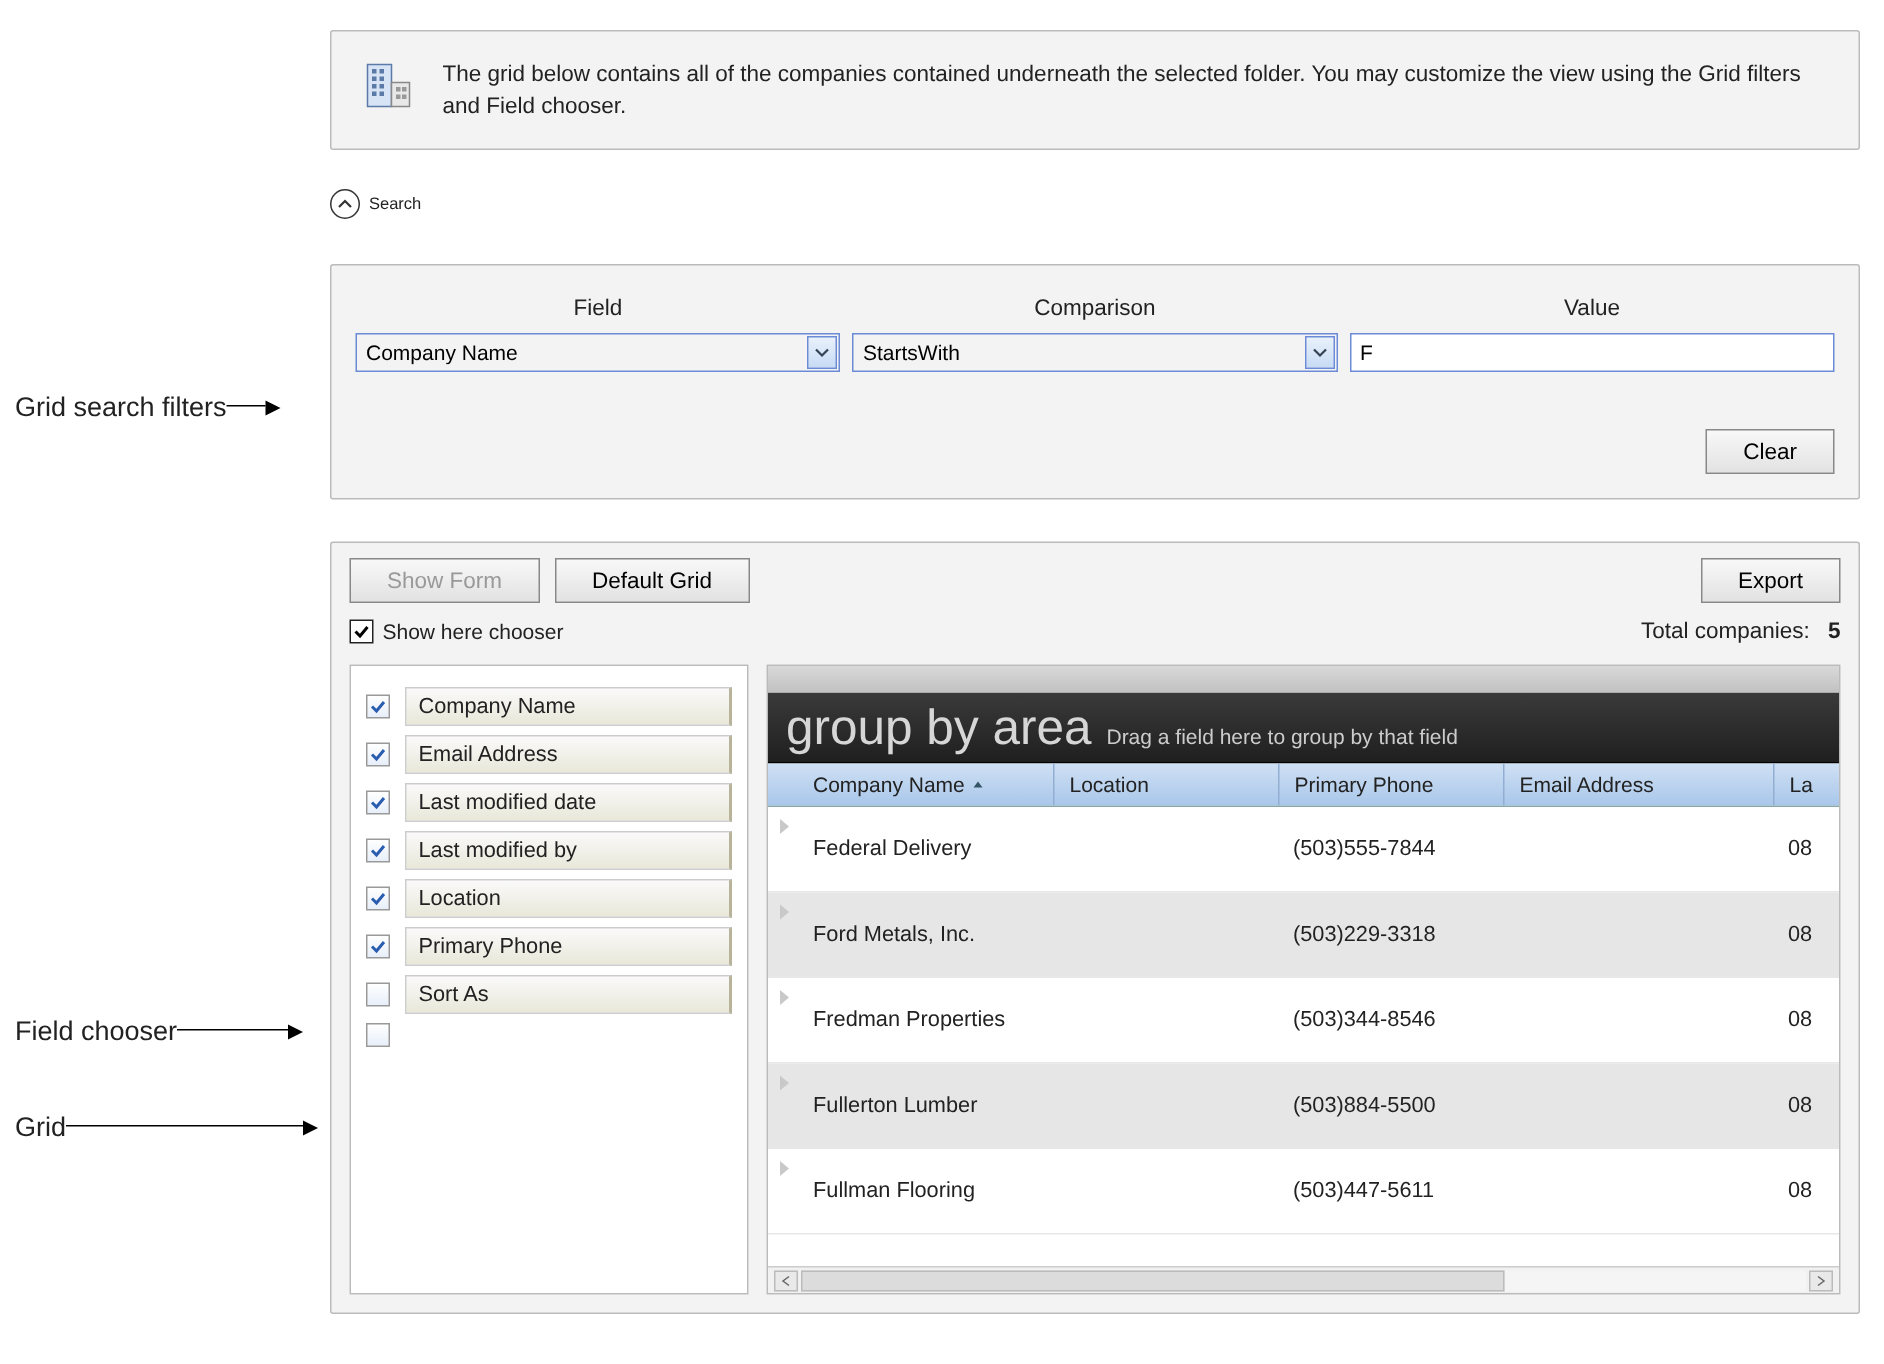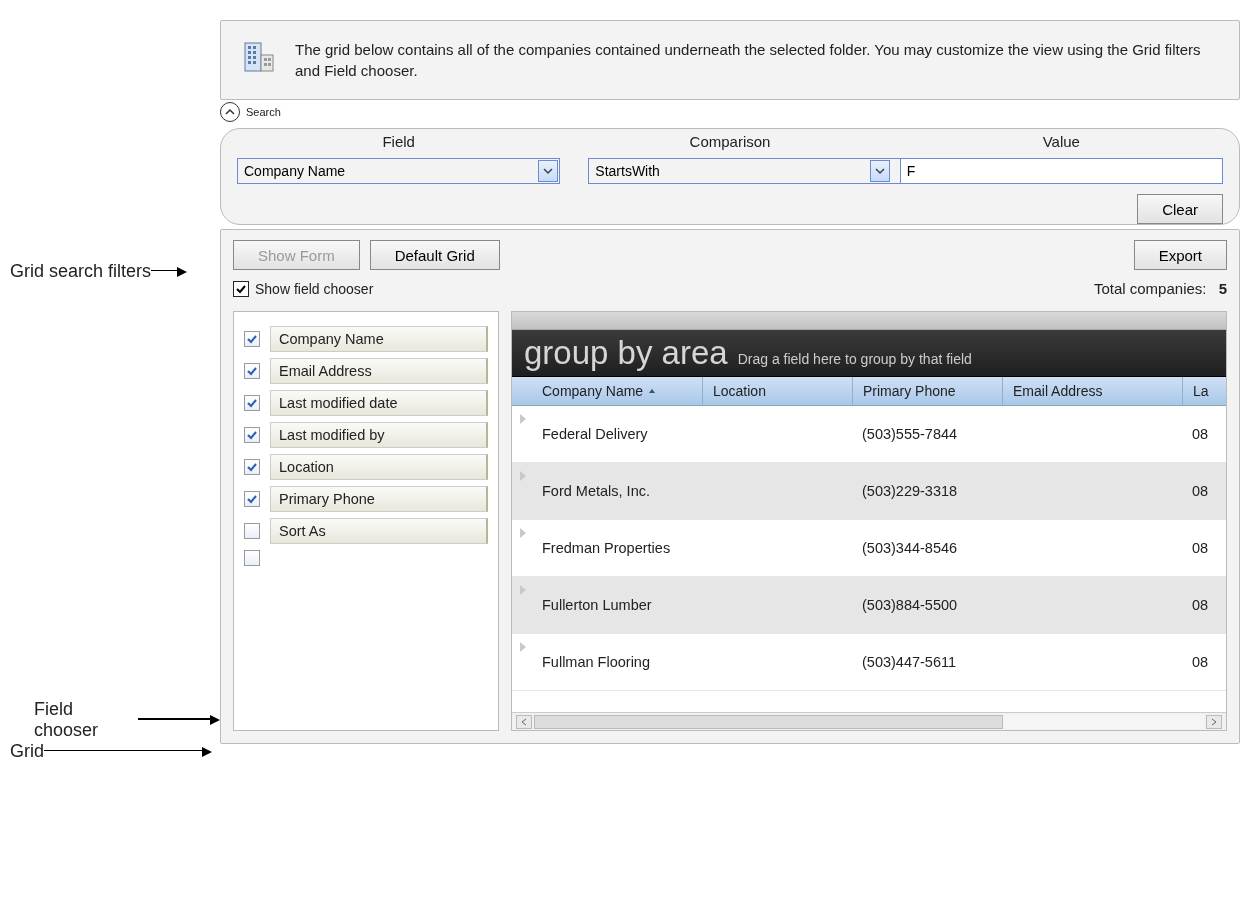--- a/index.html
+++ b/index.html
@@ -9,38 +9,38 @@
     color: #222;
     background: #fff;
     margin: 0;
     padding: 20px 10px;
   }
   .layout { display: grid; grid-template-columns: 210px 1020px; gap: 0; }
   .callouts { position: relative; }
   .callout { position: absolute; font-size: 18px; display:flex; align-items:center; }
   .arrow-line { display:inline-block; height:1.5px; background:#000; position:relative; top:-1px;}
   .arrow-head { display:inline-block; width:0; height:0; border-left:10px solid #000; border-top:5px solid transparent; border-bottom:5px solid transparent; position:relative; top:0px;}
-  .main { display:flex; flex-direction:column; gap:4px; }
+  .main { display:flex; flex-direction:column; gap:28px; }
   .panel { border:1px solid #bbb; background:#f3f3f3; padding:12px 16px; border-radius:2px; }
   .info-panel { display:flex; align-items:flex-start; gap:18px; padding:18px 20px;}
   .info-icon svg { width:36px; height:36px; }
   .info-text { font-size:15px; line-height:1.4; }
   .search-header { display:flex; align-items:center; gap:6px; margin: -2px 0 2px 0;}
   .chevron-btn { width:20px; height:20px; border:1.5px solid #333; border-radius:50%; display:flex; align-items:center; justify-content:center; background:#fff; cursor:pointer;}
   .chevron-btn svg { width:10px; height:10px; }
   .search-title { font-size:11px; }
   .filter-row { display:grid; grid-template-columns: 1fr 1fr 1fr; gap:8px; padding:4px 4px 10px 4px;}
   .filter-col { display:flex; flex-direction:column; align-items:center; }
   .filter-label { font-size:15px; margin-bottom:8px; }
   .select-wrap, .text-wrap { width:100%; position:relative; }
   .select-input { width:100%; height:26px; border:1px solid #6b8bd6; background:#fff; padding:2px 26px 2px 6px; font-size:14px; }
   .select-drop { position:absolute; right:2px; top:2px; width:20px; height:22px; background:linear-gradient(#e9f1fb,#c7dbf5); border:1px solid #6b8bd6; display:flex; align-items:center; justify-content:center; cursor:pointer;}
   .select-drop svg { width:10px; height:10px; }
   .text-input { width:100%; height:26px; border:1px solid #6b8bd6; background:#fff; padding:2px 6px; font-size:14px; }
-  .clear-row { display:flex; justify-content:flex-end; padding:0 4px;}
+  .clear-row { display:flex; justify-content:flex-end; padding:0 4px;margin-top:28px;}
   .btn { height:30px; padding:2px 24px; border:1px solid #888; background:linear-gradient(#f8f8f8,#e2e2e2); font-size:15px; cursor:pointer;}
   .btn.disabled { color:#999; }
   .grid-panel { padding:10px 12px 12px 12px; }
   .toolbar { display:flex; align-items:center; gap:10px; }
   .toolbar .right { margin-left:auto; }
   .chk-row { display:flex; align-items:center; gap:6px; margin-top:10px;}
   .chk-box { width:16px; height:16px; border:1.5px solid #222; display:flex; align-items:center;justify-content:center; background:#fff;}
   .chk-box.checked svg { width:12px; height:12px; display:block;}
   .chk-box svg { display:none; }
   .totals { margin-left:auto; font-size:15px;}
@@ -77,21 +77,21 @@
 <body>
 
 <div class="layout">
 
   <div class="callouts">
     <div class="callout" style="top:225px; left:0;margin-top:16px;">
       <span>Grid search filters</span>
       <span class="arrow-line" style="width:26px;"></span>
         <span class="arrow-head"></span>
     </div>
-    <div class="callout" style="top:679px; left:0;margin-left:24px;">
+    <div class="callout" style="top:657px; left:0;">
       <span>Field chooser</span>
       <span class="arrow-line" style="width:74px;"></span>
         <span class="arrow-head"></span>
     </div>
     <div class="callout" style="top:721px; left:0;">
       <span>Grid</span>
       <span class="arrow-line" style="width:158px;"></span>
         <span class="arrow-head"></span>
     </div>
   </div>
@@ -122,37 +122,37 @@
 
     <div class="search-header">
       <div class="chevron-btn">
         <svg viewBox="0 0 10 10">
             <path d="M1 7 L5 3 L9 7" fill="none" stroke="#333" stroke-width="1.5"></path>
           </svg>
       </div>
       <span class="search-title">Search</span>
     </div>
 
-    <div class="panel" style="padding:0 12px;border-radius:20px;">
+    <div class="panel" style="padding:16px 12px;">
       <div class="filter-row">
         <div class="filter-col">
           <div class="filter-label">Field</div>
           <div class="select-wrap">
             <input class="select-input naked" style="border: 1px solid rgb(107, 139, 214); padding: 2px 26px 2px 6px; height: 26px;" readonly="" value="Company Name">
             <div class="select-drop">
               <svg viewBox="0 0 10 10">
                   <path d="M1 3 L5 7 L9 3" fill="none" stroke="#345" stroke-width="1.5"></path>
                 </svg>
             </div>
           </div>
         </div>
         <div class="filter-col">
           <div class="filter-label">Comparison</div>
           <div class="select-wrap">
-            <input class="select-input naked" style="border: 1px solid rgb(107, 139, 214); padding: 2px 26px 2px 6px; height: 26px; margin-left: 20px;" readonly="" value="StartsWith">
+            <input class="select-input naked" style="border: 1px solid rgb(107, 139, 214); padding: 2px 26px 2px 6px; height: 26px;" readonly="" value="StartsWith">
             <div class="select-drop">
               <svg viewBox="0 0 10 10">
                   <path d="M1 3 L5 7 L9 3" fill="none" stroke="#345" stroke-width="1.5"></path>
                 </svg>
             </div>
           </div>
         </div>
         <div class="filter-col">
           <div class="filter-label">Value</div>
           <div class="text-wrap">
@@ -171,21 +171,21 @@
         <button class="btn">Default Grid</button>
         <div class="right"></div>
         <button class="btn">Export</button>
       </div>
       <div class="chk-row">
         <span class="chk-box checked">
           <svg viewBox="0 0 12 12">
               <path d="M2 6 L5 9 L10 3" fill="none" stroke="#000" stroke-width="2"></path>
             </svg>
         </span>
-        <span>Show field chooser</span>
+        <span>Show here chooser</span>
         <span class="totals">
           <span>Total companies:</span>
           <b>5</b>
         </span>
       </div>
 
       <div class="grid-body">
 
         <div class="field-chooser" id="field-chooser">
             <div class="fc-item">

